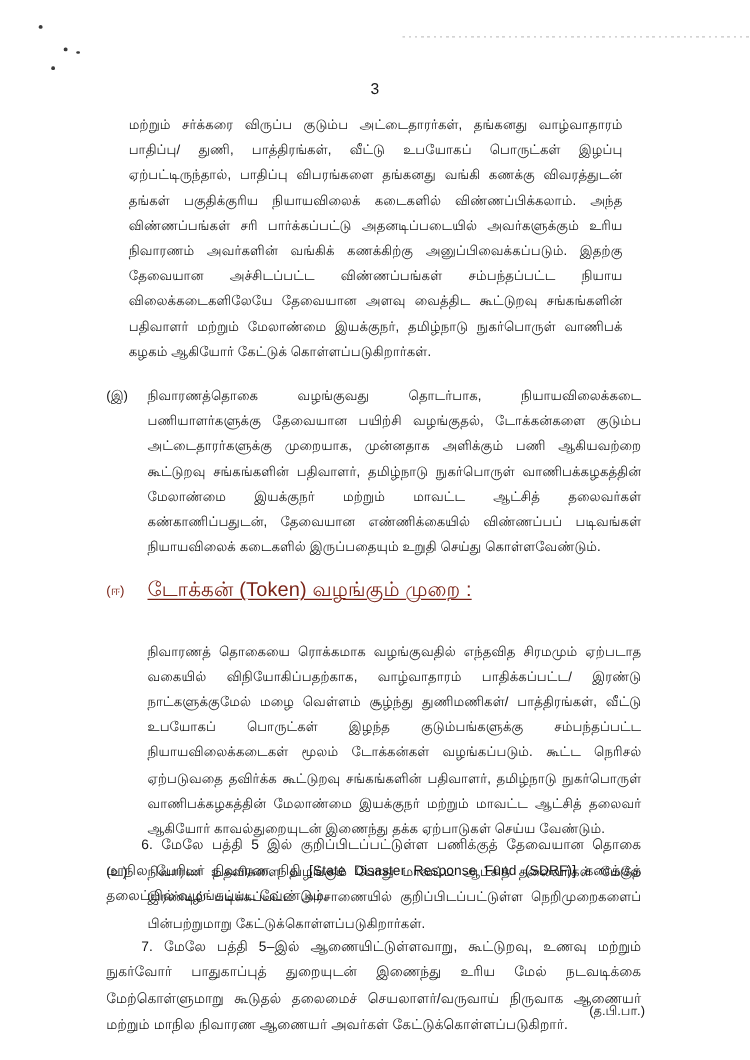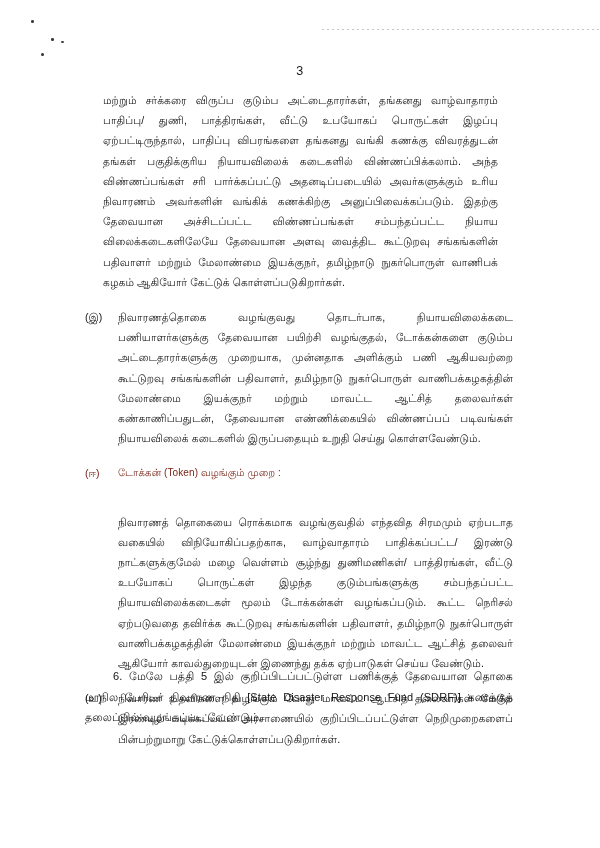--- a/index.html
+++ b/index.html
@@ -95,22 +95,23 @@
     font-size: 10.6px;
     line-height: 20.2px;
     color: #131313;
     letter-spacing: 0.1px;
   }
 
   .clause-marker.accent { color: #7a2418; }
 
   .clause-heading {
     color: #7a2418;
+    text-decoration: underline;
     text-underline-offset: 2px;
-    font-size: 10px;
+    font-size: 16px;
     line-height: 20.2px;
     letter-spacing: 0.1px;
   }
 
   .sub-para {
     margin-top: 28px;
     text-align: justify;
     font-size: 10.6px;
     line-height: 20.2px;
     color: #131313;
@@ -170,16 +171,18 @@
     </div>
 
     <div class="clause">
       <div class="clause-marker">(உ)</div>
       <div class="clause-body">நிவாரண உதவிகளை வழங்கும் போது மாவட்ட ஆட்சித் தலைவர்கள் மேலே இரண்டில் படிக்கப்பட்ட அரசாணையில் குறிப்பிடப்பட்டுள்ள நெறிமுறைகளைப் பின்பற்றுமாறு கேட்டுக்கொள்ளப்படுகிறார்கள்.</div>
     </div>
   </div>
 
   <div style="position:absolute; left:85px; top:666px; width:428px;">
     <p class="numbered" style="margin-top:0;">6. மேலே பத்தி 5 இல் குறிப்பிடப்பட்டுள்ள பணிக்குத் தேவையான தொகை மாநில பேரிடர் நிவாரண நிதி [State Disaster Response Fund (SDRF)] கணக்குத் தலைப்பில் வழங்கப்பட வேண்டும்.</p>
+    <p class="numbered">7. மேலே பத்தி 5–இல் ஆணையிட்டுள்ளவாறு, கூட்டுறவு, உணவு மற்றும் நுகர்வோர் பாதுகாப்புத் துறையுடன் இணைந்து உரிய மேல் நடவடிக்கை மேற்கொள்ளுமாறு கூடுதல் தலைமைச் செயலாளர்/வருவாய் நிருவாக ஆணையர் மற்றும் மாநில நிவாரண ஆணையர் அவர்கள் கேட்டுக்கொள்ளப்படுகிறார்.</p>
   </div>
 
+  <div class="signature">(த.பி.பா.)</div>
 
 </div>
 
 </body></html>

